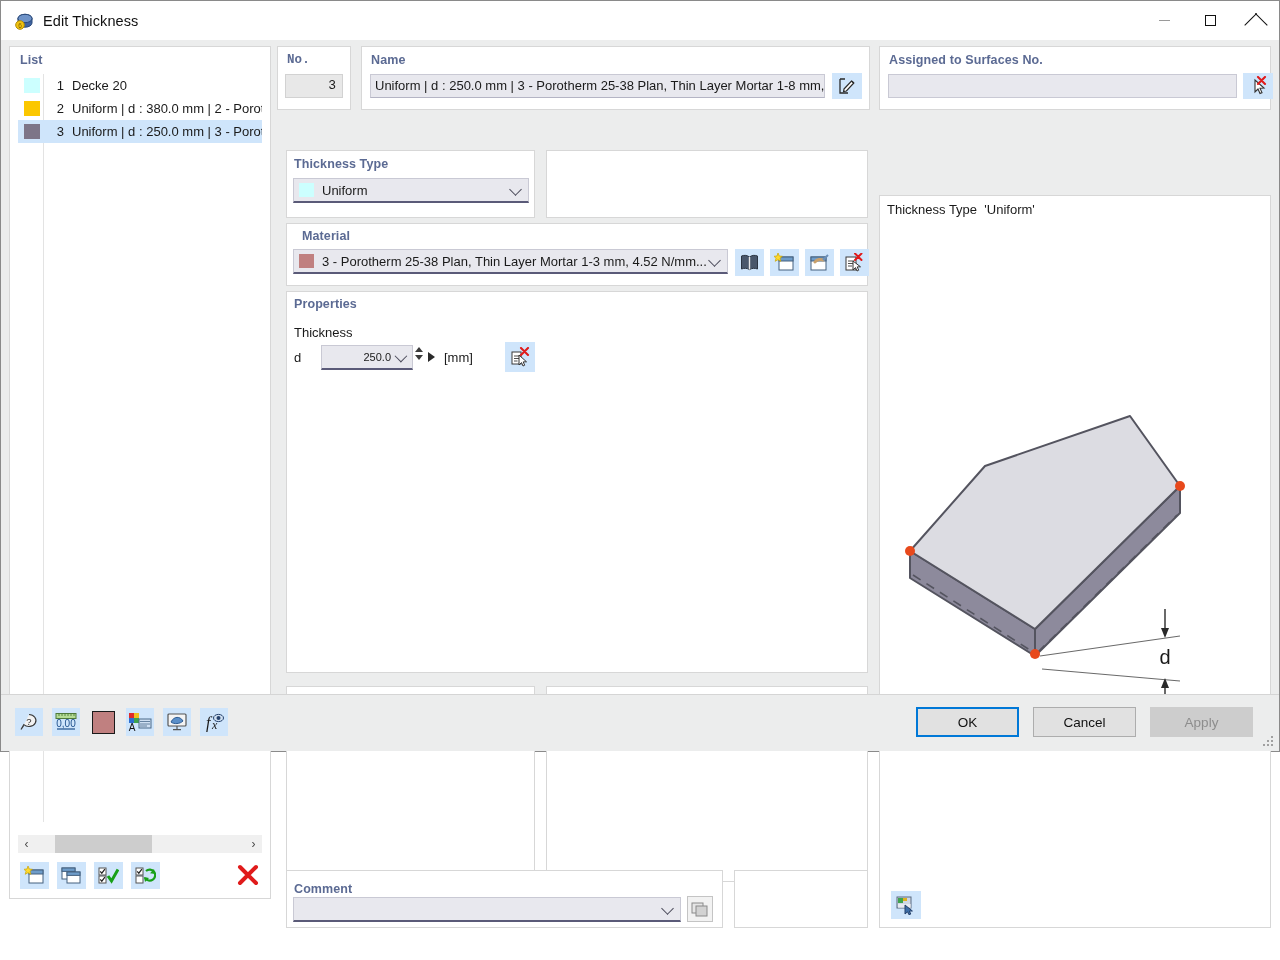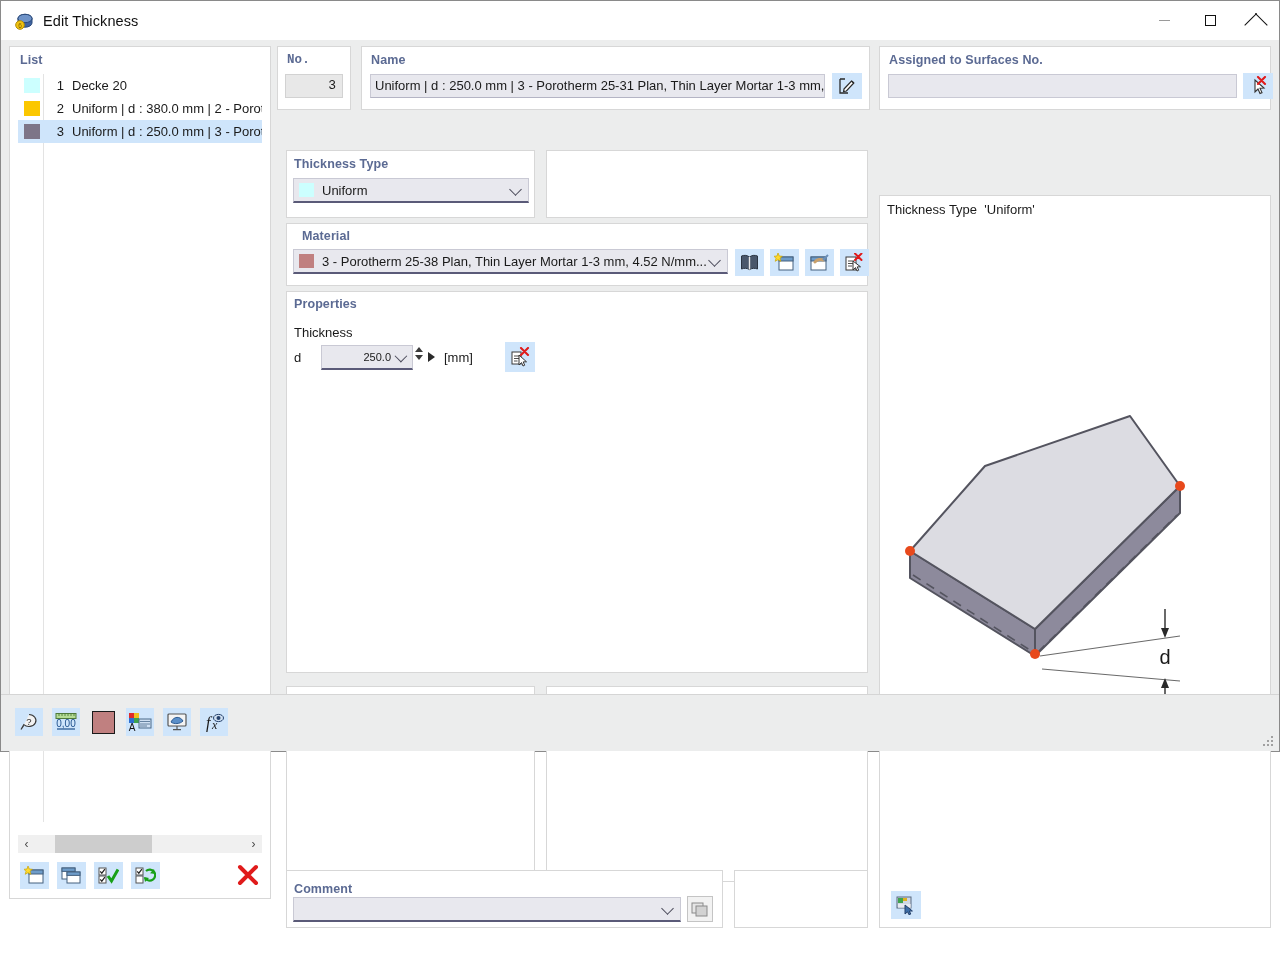--- a/index.html
+++ b/index.html
@@ -398,21 +398,21 @@
       </div>
     </div>
 
     <div class="panel" id="no-panel">
       <div class="grouplabel">No.</div>
       <div class="no-input">3</div>
     </div>
 
     <div class="panel" id="name-panel">
       <div class="grouplabel">Name</div>
-      <div class="name-input">Uniform | d : 250.0 mm | 3 - Porotherm 25-31 Plan, Thin Layer Mortar 1-3 mm,</div>
+      <div class="name-input">Uniform | d : 250.0 mm | 3 - Porotherm 25-38 Plan, Thin Layer Mortar 1-8 mm,</div>
       <div class="name-btn">
         <svg width="19" height="18" viewBox="0 0 19 18">
           <path d="M2 2 L7 2 M2 2 L2 16 L10 16" fill="none" stroke="#2a2a2a" stroke-width="1.3"></path>
           <path d="M6 12 L13.5 4 L15.8 6 L8.4 14 L5.6 14.6 Z" fill="#fff" stroke="#2a2a2a" stroke-width="1.2"></path>
           <path d="M13.5 4 L15.8 6" stroke="#2a2a2a" stroke-width="1.2"></path>
         </svg>
       </div>
     </div>
 
     <div class="panel" id="assigned-panel">
@@ -598,20 +598,25 @@
       </div>
       <div class="fbtn">
         <svg width="22" height="20" viewBox="0 0 22 20">
           <text x="3" y="16" font-size="16" font-style="italic" fill="#1a1a1a" font-family="Liberation Serif, serif">f</text>
           <text x="9" y="17" font-size="12" font-style="italic" fill="#1a1a1a" font-family="Liberation Serif, serif">x</text>
           <ellipse cx="15.5" cy="6" rx="5" ry="3.6" fill="#cfe0f2" stroke="#24406b" stroke-width="1"></ellipse>
           <circle cx="15.5" cy="6" r="2" fill="#24406b"></circle>
         </svg>
       </div>
     </div>
+    <div class="footer-buttons">
+      <div class="dlgbtn default">OK</div>
+      <div class="dlgbtn">Cancel</div>
+      <div class="dlgbtn disabled">Apply</div>
+    </div>
     <div class="grip">
       <i style="left:8px;top:0"></i>
         <i style="left:4px;top:4px"></i>
         <i style="left:8px;top:4px"></i>
       <i style="left:0;top:8px"></i>
         <i style="left:4px;top:8px"></i>
         <i style="left:8px;top:8px"></i>
     </div>
   </div>
 

